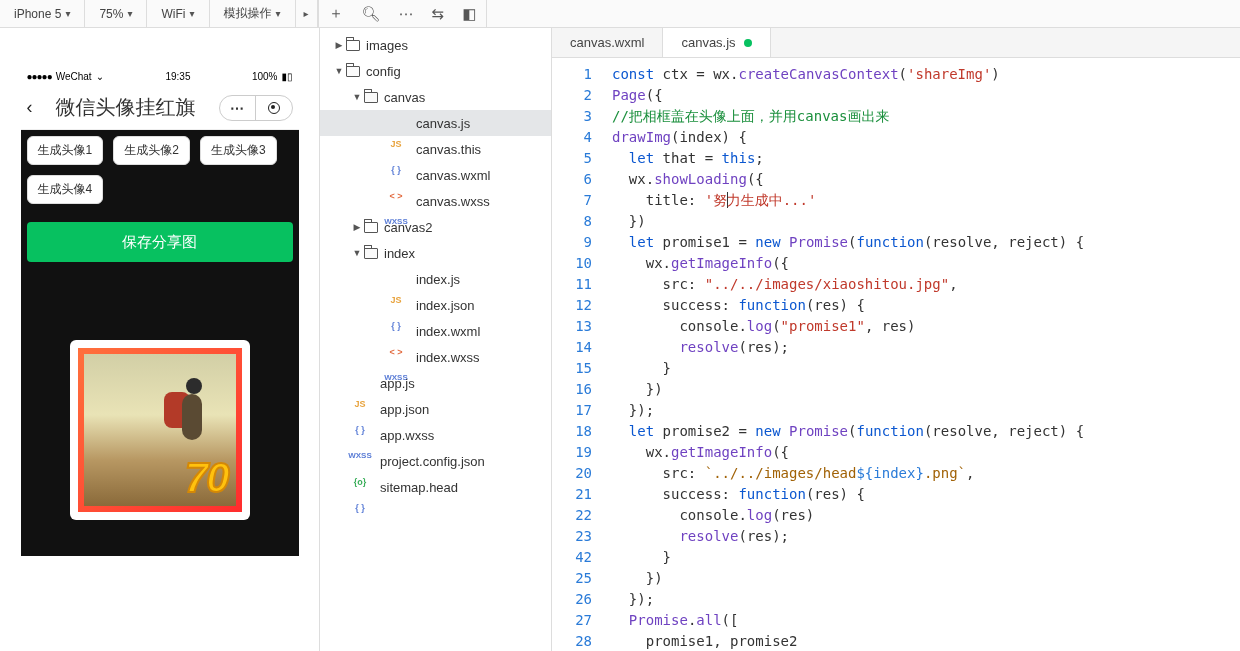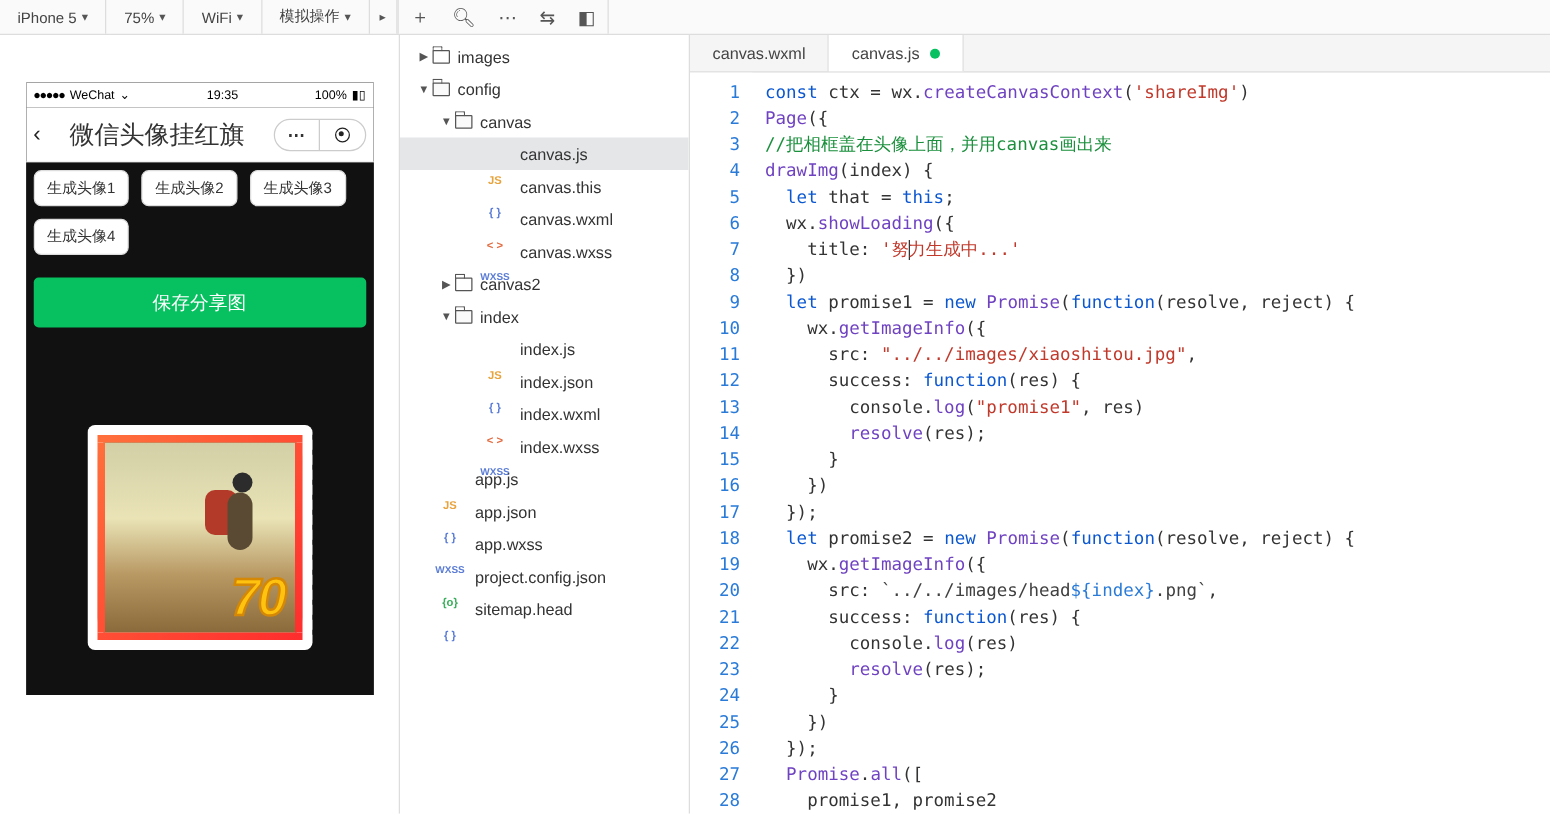--- a/index.html
+++ b/index.html
@@ -324,21 +324,21 @@
     padding: 6px 0 0 10px;
     white-space: pre;
     color: #333;
     overflow: hidden;
   }
   .tok-kw   { color: #0b57d0; }
   .tok-this { color: #0b57d0; }
   .tok-fn   { color: #6f42c1; }
   .tok-str  { color: #c0392b; }
   .tok-cmt  { color: #1a8f3c; }
-  .tok-tmpl { color: #404040; }
+  .tok-tmpl { color: #a16207; }
   .tok-expr { color: #2a7bd8; }
   .caret {
     border-left: 1.5px solid #333;
     margin-right: -1.5px;
     animation: none;
   }
 </style>
 </head>
 <body>
 
@@ -562,21 +562,21 @@
             <div>14</div>
             <div>15</div>
             <div>16</div>
             <div>17</div>
             <div>18</div>
             <div>19</div>
             <div>20</div>
             <div>21</div>
             <div>22</div>
             <div>23</div>
-            <div>24</div>
+            <div>42</div>
             <div>25</div>
             <div>26</div>
             <div>27</div>
             <div>28</div>
           </div>
         <div class="code" id="code"><div><span class="tok-kw">const</span><span> ctx = wx.</span><span class="tok-fn">createCanvasContext</span><span>(</span><span class="tok-str">'shareImg'</span><span>)</span></div><div><span class="tok-fn">Page</span><span>({</span></div><div><span class="tok-cmt">//把相框盖在头像上面，并用canvas画出来</span></div><div><span class="tok-fn">drawImg</span><span>(index) {</span></div><div><span>  </span><span class="tok-kw">let</span><span> that = </span><span class="tok-this">this</span><span>;</span></div><div><span>  wx.</span><span class="tok-fn">showLoading</span><span>({</span></div><div><span>    title: </span><span class="tok-str">'努</span><span class="caret"></span><span class="tok-str">力生成中...'</span></div><div><span>  })</span></div><div><span>  </span><span class="tok-kw">let</span><span> promise1 = </span><span class="tok-kw">new</span><span> </span><span class="tok-fn">Promise</span><span>(</span><span class="tok-kw">function</span><span>(resolve, reject) {</span></div><div><span>    wx.</span><span class="tok-fn">getImageInfo</span><span>({</span></div><div><span>      src: </span><span class="tok-str">"../../images/xiaoshitou.jpg"</span><span>,</span></div><div><span>      success: </span><span class="tok-kw">function</span><span>(res) {</span></div><div><span>        console.</span><span class="tok-fn">log</span><span>(</span><span class="tok-str">"promise1"</span><span>, res)</span></div><div><span>        </span><span class="tok-fn">resolve</span><span>(res);</span></div><div><span>      }</span></div><div><span>    })</span></div><div><span>  });</span></div><div><span>  </span><span class="tok-kw">let</span><span> promise2 = </span><span class="tok-kw">new</span><span> </span><span class="tok-fn">Promise</span><span>(</span><span class="tok-kw">function</span><span>(resolve, reject) {</span></div><div><span>    wx.</span><span class="tok-fn">getImageInfo</span><span>({</span></div><div><span>      src: </span><span class="tok-tmpl">`../../images/head</span><span class="tok-expr">${index}</span><span class="tok-tmpl">.png`</span><span>,</span></div><div><span>      success: </span><span class="tok-kw">function</span><span>(res) {</span></div><div><span>        console.</span><span class="tok-fn">log</span><span>(res)</span></div><div><span>        </span><span class="tok-fn">resolve</span><span>(res);</span></div><div><span>      }</span></div><div><span>    })</span></div><div><span>  });</span></div><div><span>  </span><span class="tok-fn">Promise</span><span>.</span><span class="tok-fn">all</span><span>([</span></div><div><span>    promise1, promise2</span></div></div>
       </div>
     </div>
   </div>
 </div>

